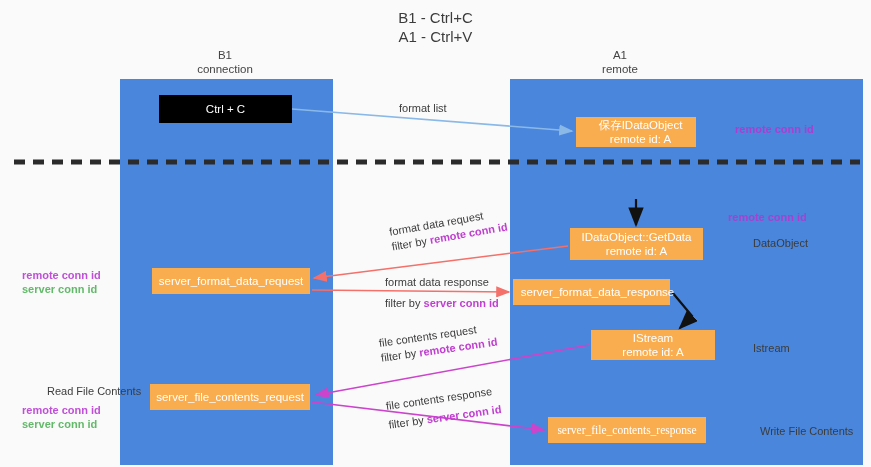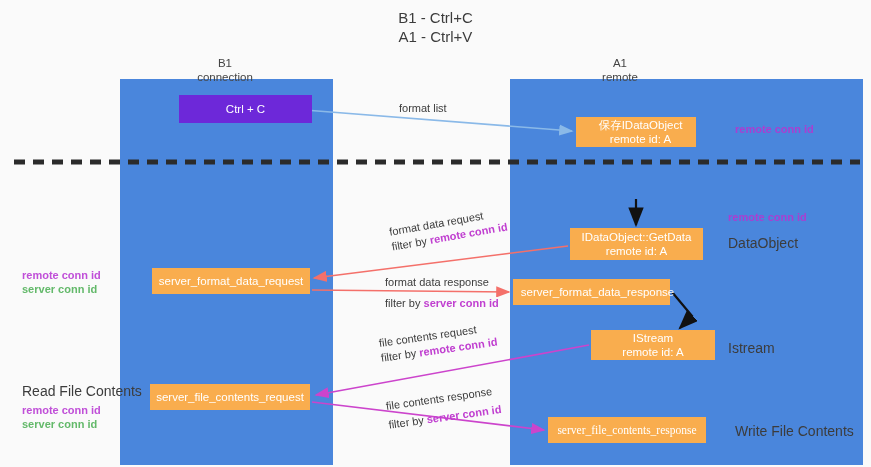--- a/index.html
+++ b/index.html
@@ -41,40 +41,39 @@
   }
   .title-l1 { top: 8px; }
   .title-l2 { top: 27px; }
 
   .lane-head {
     position: absolute;
     text-align: center;
     color: #444;
     font-size: 11.5px;
     line-height: 14px;
-    margin-top: 8px;
   }
   .lane-head .l1 { display:block; }
   .lane-head .l2 { display:block; }
   .head-b1 { left: 150px; top: 48px; width: 150px; }
   .head-a1 { left: 545px; top: 48px; width: 150px; }
 
   .node {
     position: absolute;
     box-sizing: border-box;
     display: flex;
     flex-direction: column;
     align-items: center;
     justify-content: center;
     color: #ffffff;
     font-size: 11.5px;
     line-height: 14px;
     text-align: center;
   }
-  .node.green { background: #6d28d9; margin-left: 20px; }
+  .node.green { background: #000000; }
   .node.orange { background: #f9ad4e; }
 
   .n-ctrlc    { left: 159px; top: 95px;  width: 133px; height: 28px; }
   .n-savedo   { left: 576px; top: 117px; width: 120px; height: 30px; padding-left: 9px; }
   .n-ctrlv    { left: 576px; top: 172px; width: 120px; height: 26px; }
   .n-getdata  { left: 570px; top: 228px; width: 133px; height: 32px; }
   .n-sfdreq   { left: 152px; top: 268px; width: 158px; height: 26px; }
   .n-sfdresp  { left: 513px; top: 279px; width: 157px; height: 26px; padding-left: 12px; }
   .n-istream  { left: 591px; top: 330px; width: 124px; height: 30px; }
   .n-sfcreq   { left: 150px; top: 384px; width: 160px; height: 26px; }
@@ -94,23 +93,24 @@
   .edge-label.rot-neg-sm {
     transform: rotate(-8deg);
     transform-origin: left top;
   }
   .conn-remote { color: #c03fd0; font-weight: bold; }
   .conn-server { color: #c03fd0; font-weight: bold; }
 
   .side-label {
     position: absolute;
     color: #3c3c3c;
-    font-size: 14px;
+    font-size: 11px;
     line-height: 15px;
     white-space: nowrap;
+    margin-left: 25px;
   }
   .legend {
     position: absolute;
     font-size: 11px;
     line-height: 14px;
     font-weight: bold;
     white-space: nowrap;
   }
   .legend .rem { color: #c04fd8; display:block; }
   .legend .srv { color: #63b96a; display:block; }

